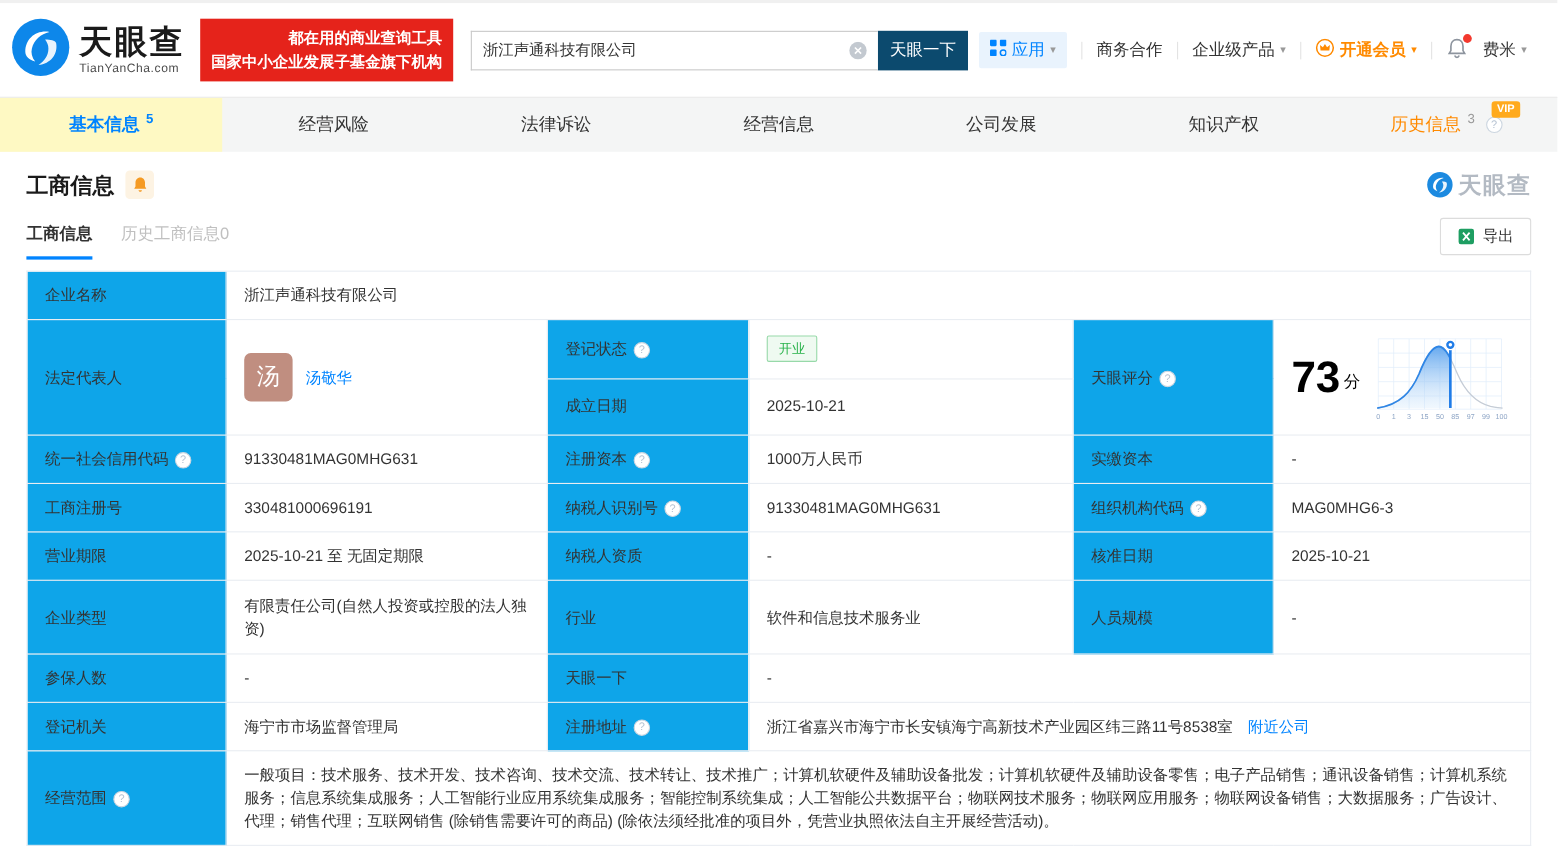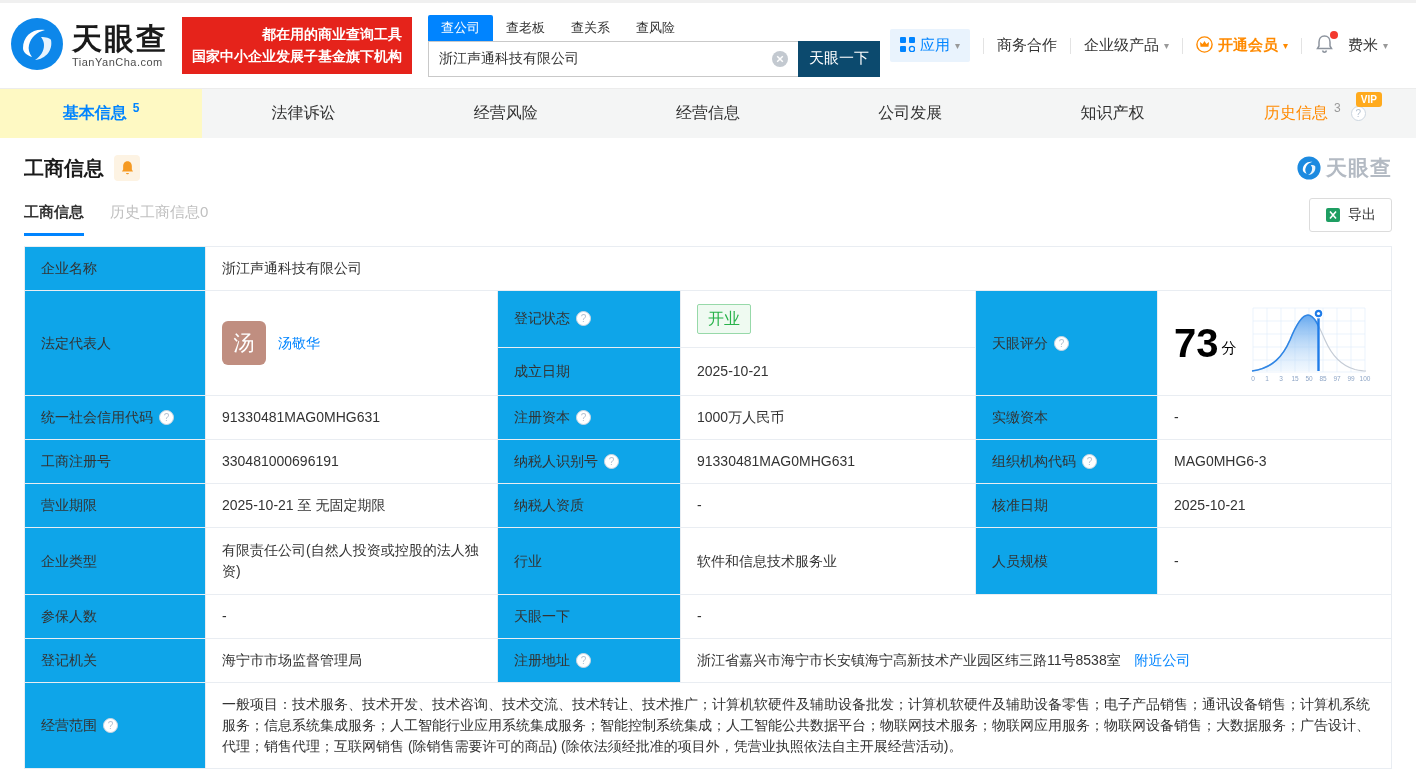--- a/index.html
+++ b/index.html
@@ -56,21 +56,21 @@
   .export-btn { margin-left:auto; margin-bottom:4px; display:flex; align-items:center; gap:7px; border:1px solid #dcdcdc; background:#fff; border-radius:3px; padding:7px 15px; font-size:14px; color:#333; cursor:pointer; font-family:inherit;justify-content:flex-end; }
 
   
   table.info { width:100%; border-collapse:collapse; margin-top:10px; table-layout:fixed; font-size:14px; }
   table.info td { border:1px solid #e9edf2; padding:11px 16px; vertical-align:middle; color:#333; line-height:1.5; word-break:break-all; }
   td.lbl { background:#0ea5e9; color:#49525f; }
   .q { display:inline-block; width:15px; height:15px; border:1px solid #ccd6e0; border-radius:50%; color:#b5c2d1; font-size:10px; line-height:13px; text-align:center; margin-left:6px; vertical-align:1px; cursor:pointer; background:#fff; }
   a.blue { color:#0084ff; text-decoration:none; cursor:pointer; }
   .rep-cell { display:flex; align-items:center; gap:12px; }
   .avatar { width:44px; height:44px; border-radius:6px; background:#c08e80; color:#fff; font-size:21px; display:flex; align-items:center; justify-content:center; cursor:pointer; flex:0 0 44px; }
-  .status-badge { display:inline-block; padding:2px 10px; background:#effaf1; border:1px solid #97d9a9; color:#28b24a; border-radius:2px; font-size:16px; }
+  .status-badge { display:inline-block; padding:2px 10px; background:#effaf1; border:1px solid #97d9a9; color:#28b24a; border-radius:2px; font-size:12px; }
   .score-cell { display:flex; align-items:center; justify-content:space-between; }
   .score-num { display:flex; align-items:flex-end; color:#000000; }
   .score-val { font-size:40px; font-weight:bold; line-height:1; }
   .score-unit { font-size:15px; margin-left:3px; margin-bottom:4px; }
   .nearby { margin-left:10px; white-space:nowrap; }
   .scope-text { line-height:2.0; }
 </style>
 </head>
 <body>
 
@@ -89,26 +89,20 @@
       <span class="logo-cn">天眼查</span>
       <span class="logo-en">TianYanCha.com</span>
     </span>
   </div>
   <div class="promo">
     <div>都在用的商业查询工具</div>
     <div>国家中小企业发展子基金旗下机构</div>
   </div>
 
   <div class="search-block">
-    <div class="search-tabs">
-      <span class="search-tab active">查公司</span>
-      <span class="search-tab">查老板</span>
-      <span class="search-tab">查关系</span>
-      <span class="search-tab">查风险</span>
-    </div>
     <div class="search-row">
       <span class="search-input-wrap">
         <input type="text" value="浙江声通科技有限公司" style="">
         <span class="clear-btn">
           <svg width="16" height="16" viewBox="0 0 16 16">
             <circle cx="8" cy="8" r="8" fill="#c3c9d0"></circle>
             <path d="M5.2 5.2 L10.8 10.8 M10.8 5.2 L5.2 10.8" stroke="#fff" stroke-width="1.5"></path>
           </svg>
         </span>
       </span>
@@ -161,24 +155,24 @@
     </span>
   </div>
 </header>
 
 <nav class="page-tabs">
   <div class="page-tab active">
     <span>基本信息</span>
     <span class="tab-badge">5</span>
   </div>
   <div class="page-tab">
+    <span>经营风险</span>
+  </div>
+  <div class="page-tab">
     <span>法律诉讼</span>
-  </div>
-  <div class="page-tab">
-    <span>经营风险</span>
   </div>
   <div class="page-tab">
     <span>经营信息</span>
   </div>
   <div class="page-tab">
     <span>公司发展</span>
   </div>
   <div class="page-tab">
     <span>知识产权</span>
   </div>

